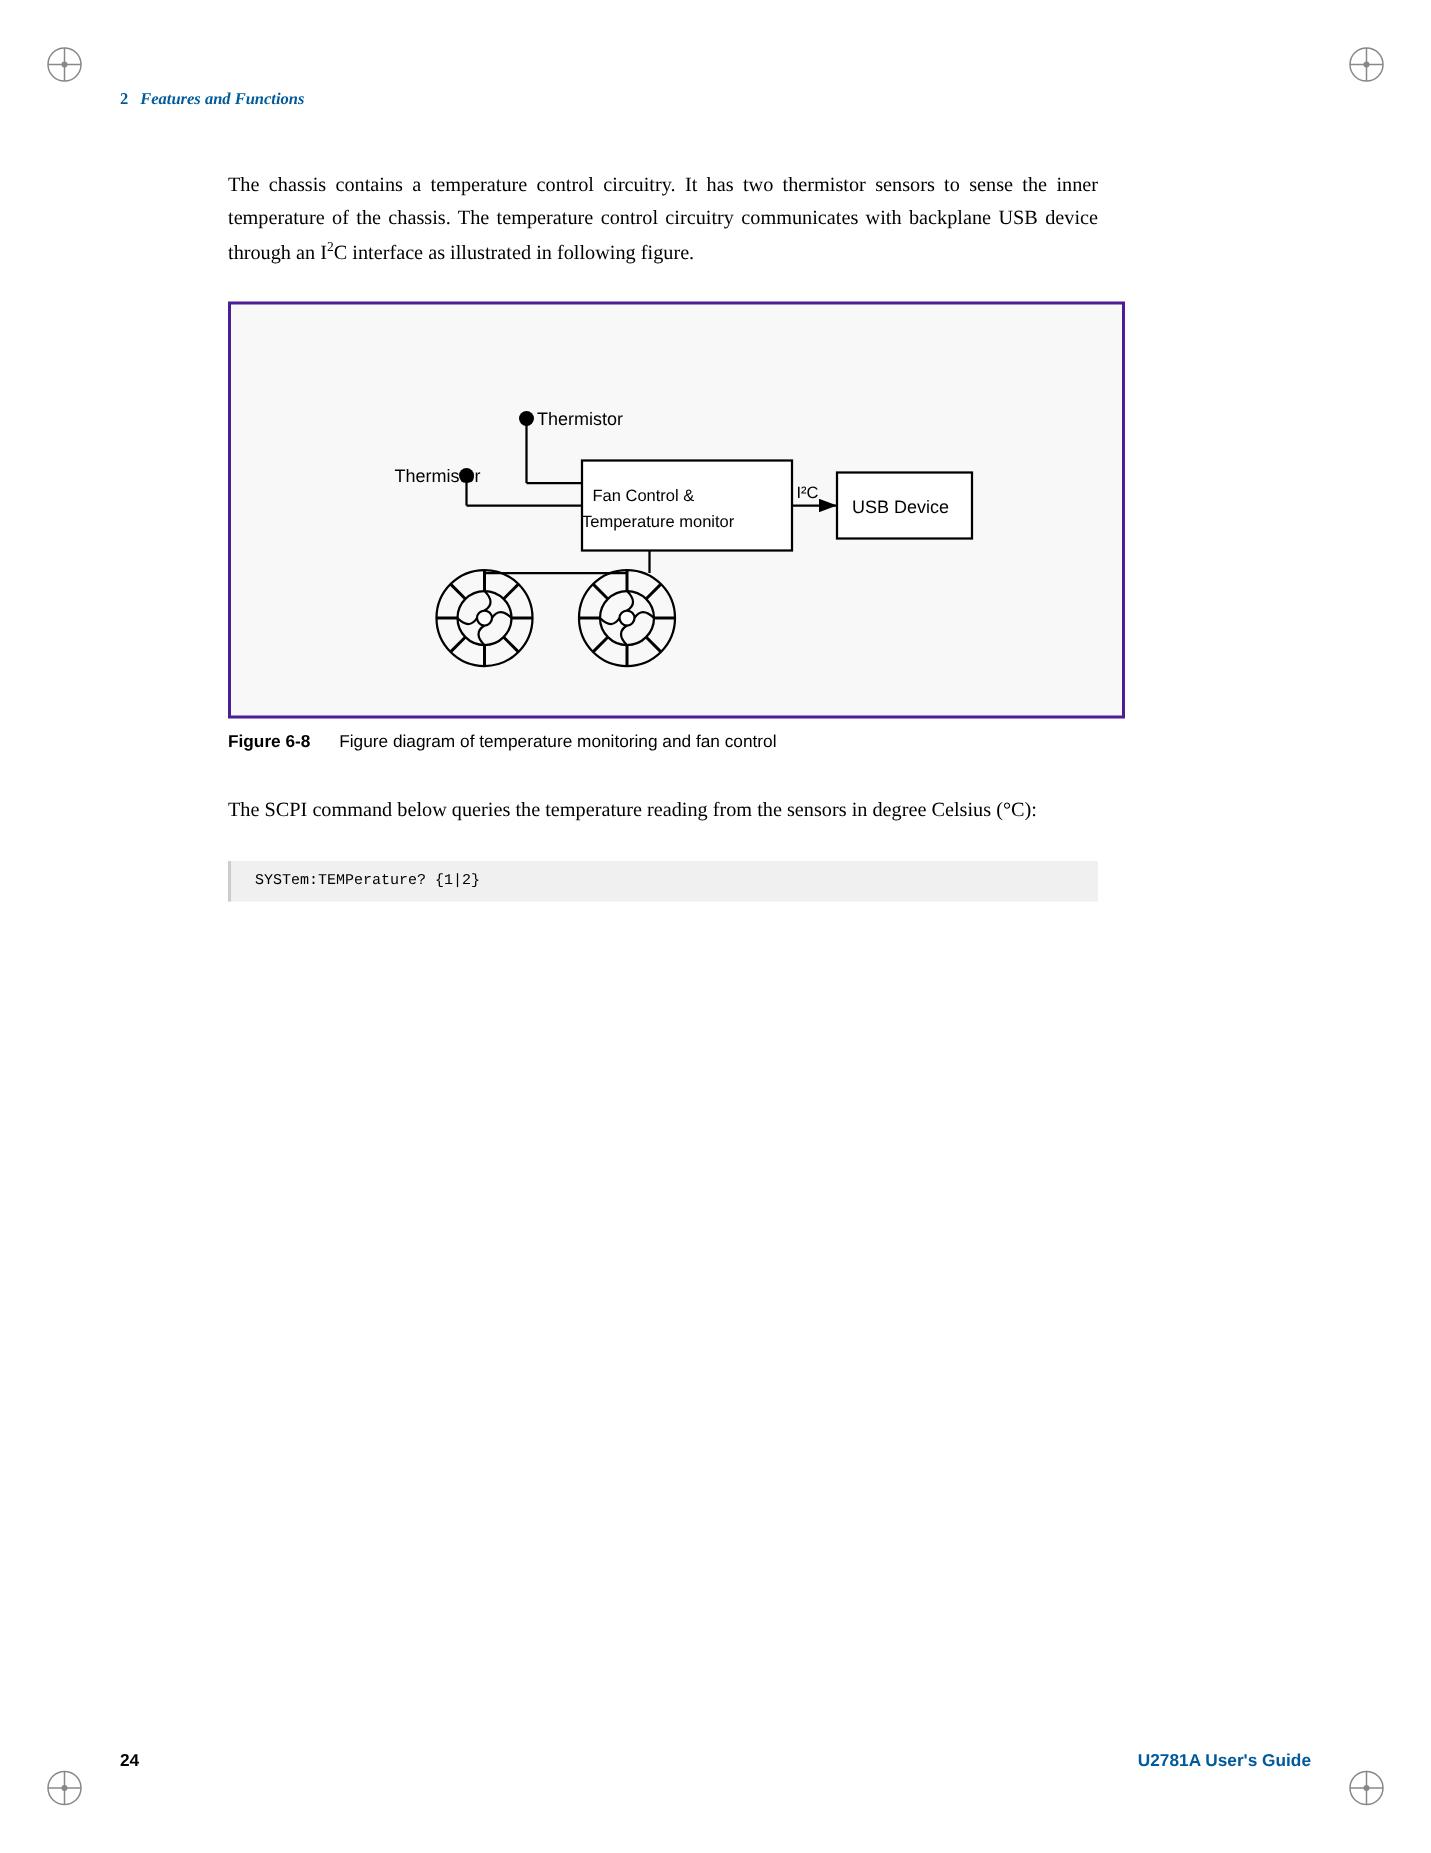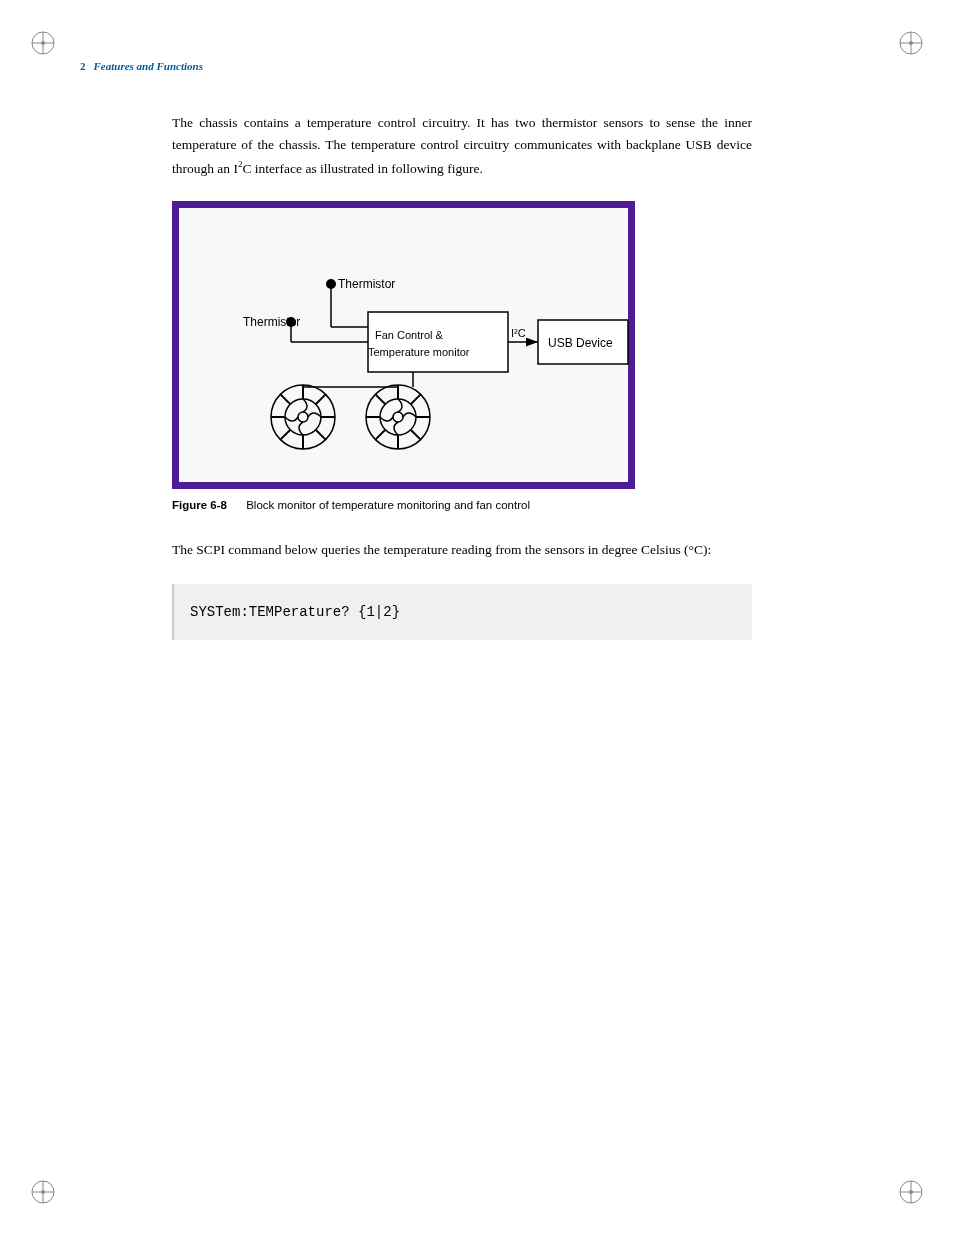--- a/index.html
+++ b/index.html
@@ -57,45 +57,45 @@
       font-size: 30px;
       font-weight: bold;
       font-family: Arial, sans-serif;
       color: #000000;
       margin-bottom: 36px;
       letter-spacing: -0.5px;
     }
 
     
     .content-area {
-      margin-left: 92px;
+      margin-left: 72px;
       max-width: 580px;
     }
 
     .body-text {
       font-size: 13.5px;
       line-height: 1.65;
       text-align: justify;
       font-family: "Times New Roman", Times, serif;
       margin-bottom: 22px;
     }
 
     
     sup {
       font-size: 9px;
       vertical-align: super;
     }
 
     
     .diagram-container {
-      border: 7px solid #4c1d95;
+      border: 2px solid #4c1d95;
       background: #f8f8f8;
       padding: 24px 20px 20px 4px;
       margin-bottom: 10px;
-      width: 463px;
+      width: 598px;
     }
 
     .diagram-inner {
       position: relative;
       width: 480px;
       height: 230px;
       margin: 0 auto;
     }
 
     
@@ -105,23 +105,23 @@
       margin-bottom: 28px;
       color: #000;
     }
     .figure-caption .fig-label {
       font-weight: bold;
     }
 
     
     .code-block {
       font-family: "Courier New", Courier, monospace;
-      font-size: 14px;
+      font-size: 10px;
       background: #f0f0f0;
-      padding: 20px 16px;
+      padding: 8px 16px;
       margin-top: 6px;
       border-left: 2px solid #cccccc;
     }
 
     
     .footer {
       position: absolute;
       bottom: 55px;
       left: 80px;
       right: 80px;
@@ -268,23 +268,27 @@
           <line x1="120" y1="155" x2="215" y2="155" stroke="#000" stroke-width="1.5"></line>
           <line x1="120" y1="155" x2="120" y2="153" stroke="#000" stroke-width="1.5"></line>
           <line x1="215" y1="155" x2="215" y2="153" stroke="#000" stroke-width="1.5"></line>
         </svg>
       </div>
     </div>
 
     <p class="figure-caption">
       <span class="fig-label">Figure 6-8</span>
       <span>&nbsp;&nbsp;&nbsp;&nbsp;</span>
-      <span>Block monitor of temperature monitoring and fan control</span>
+      <span>Figure diagram of temperature monitoring and fan control</span>
     </p>
 
     <p class="body-text">The SCPI command below queries the temperature reading from the sensors in degree Celsius (°C):</p>
 
     <div class="code-block">SYSTem:TEMPerature? {1|2}</div>
 
   </div>
 
+  <div class="footer">
+    <span class="page-num">24</span>
+    <span class="guide-title">U2781A User's Guide</span>
+  </div>
 
 </div>
 
 </body></html>

